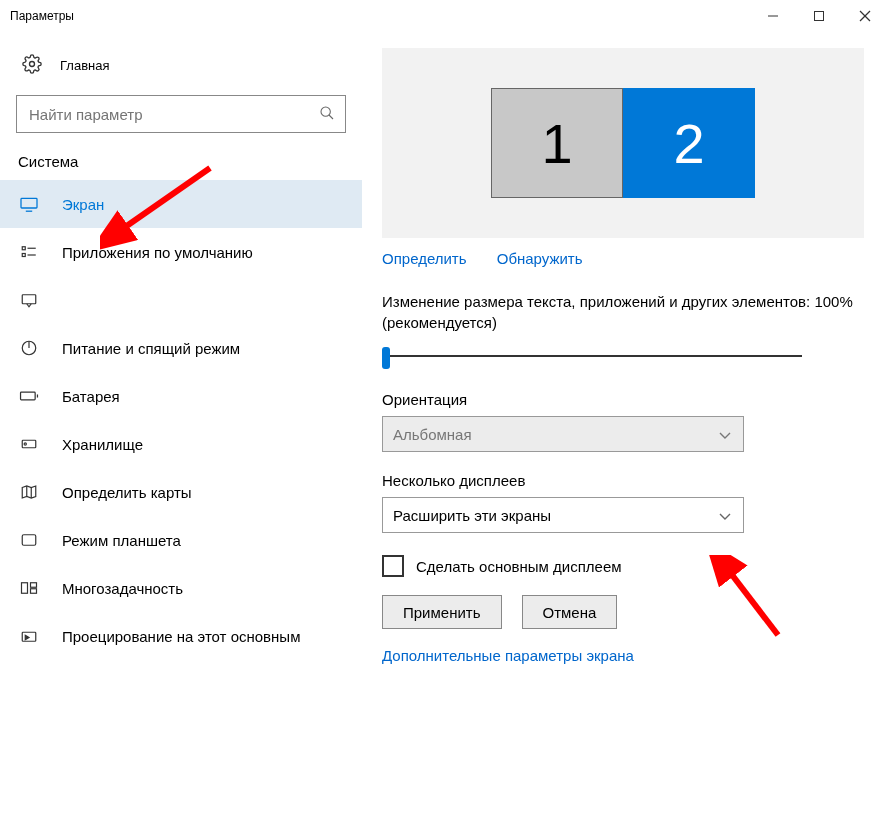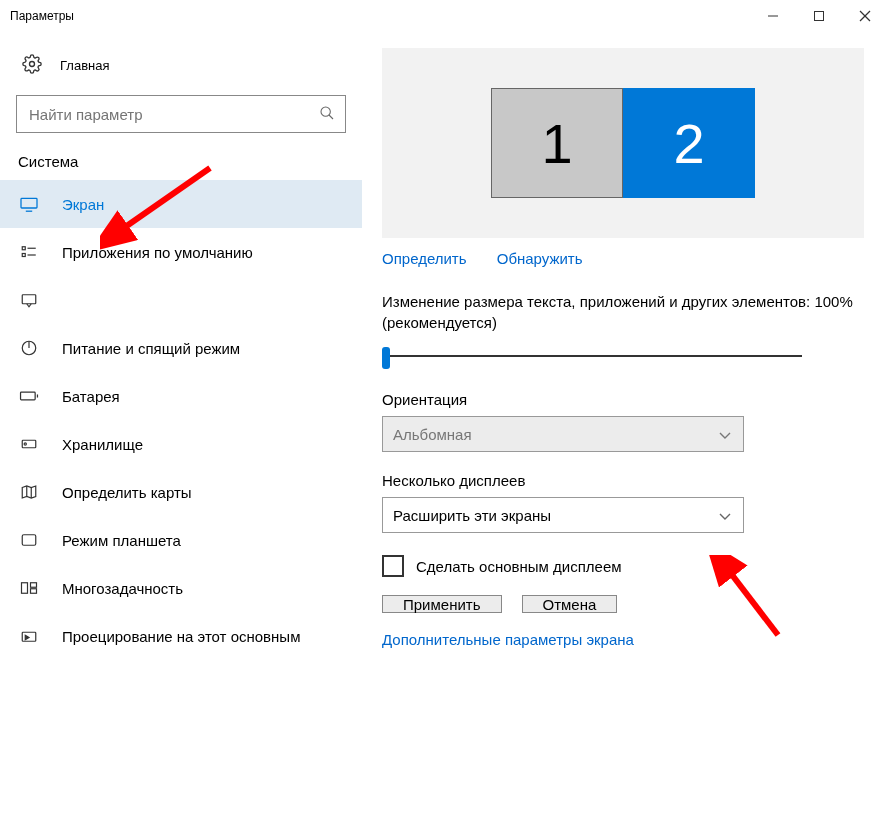--- a/index.html
+++ b/index.html
@@ -142,21 +142,21 @@
   .checkbox-row {
     display: flex; align-items: center; margin: 22px 0 18px 0;
   }
   .checkbox {
     width: 22px; height: 22px; border: 2px solid #333;
     margin-right: 12px; background:#fff;
   }
 
   .btn-row { display: flex; gap: 20px; margin-bottom: 18px; }
   .btn {
-    height: 18px; padding: 0 20px;
+    height: 34px; padding: 0 20px;
     border: 1px solid #888; background:#ececec;
     display: inline-flex; align-items: center;
     font-family: inherit; font-size: 15px;
   }
 
   .adv-link { color: #0066cc; font-size: 15px; cursor:pointer; }
 
   
   .arrow {
     position: absolute;

